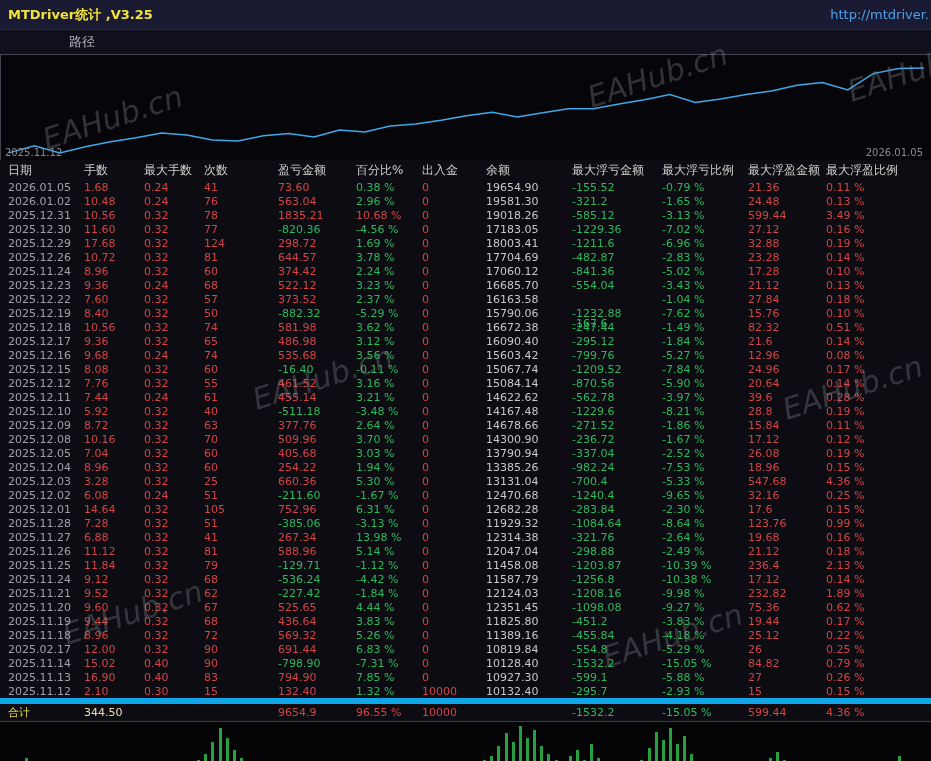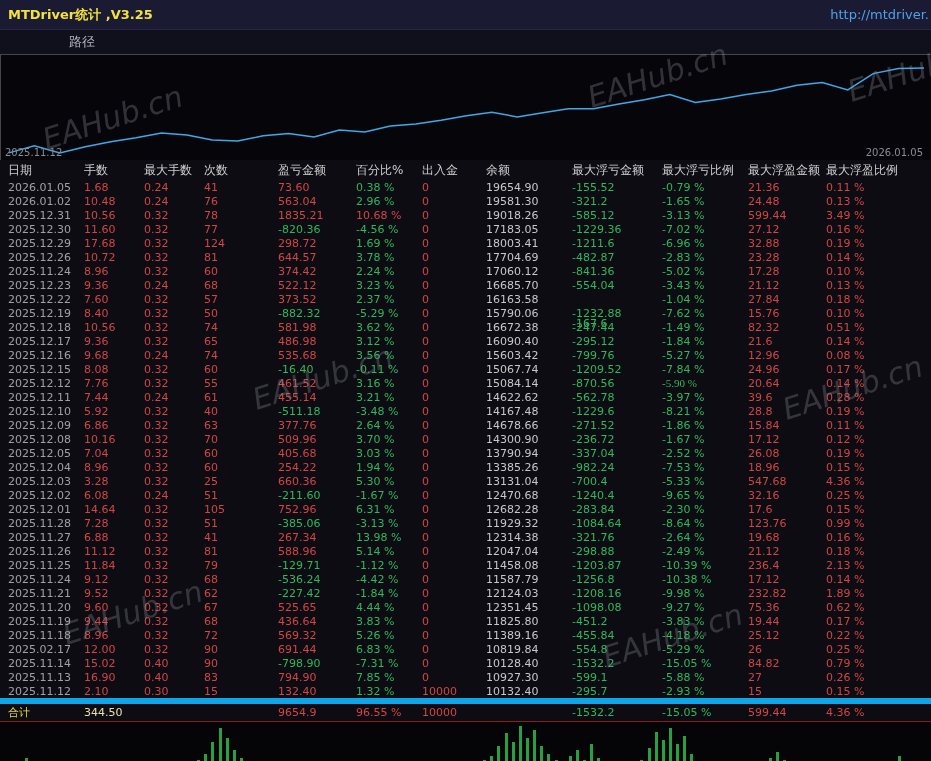--- a/index.html
+++ b/index.html
@@ -274,21 +274,21 @@
         <div class="trow">
           <span class="cell" style="width: 76px; color: rgb(160, 160, 168);">2025.12.12</span>
           <span class="cell" style="width: 60px; color: rgb(210, 69, 69);">7.76</span>
           <span class="cell" style="width: 60px; color: rgb(210, 69, 69);">0.32</span>
           <span class="cell" style="width: 74px; color: rgb(210, 69, 69);">55</span>
           <span class="cell" style="width: 78px; color: rgb(210, 69, 69);">461.52</span>
           <span class="cell" style="width: 66px; color: rgb(46, 184, 92);">3.16 %</span>
           <span class="cell" style="width: 64px; color: rgb(210, 69, 69);">0</span>
           <span class="cell" style="width: 86px; color: rgb(200, 200, 200);">15084.14</span>
           <span class="cell" style="width: 90px; color: rgb(46, 184, 92);">-870.56</span>
-          <span class="cell" style="width: 86px; color: rgb(46, 184, 92); font-family: Liberation Serif, serif;">-5.90 %</span>
+          <span class="cell" style="width: 86px; color: rgb(46, 184, 92);">-5.90 %</span>
           <span class="cell" style="width: 78px; color: rgb(210, 69, 69);">20.64</span>
           <span class="cell" style="width: 80px; color: rgb(210, 69, 69);">0.14 %</span>
         </div>
         <div class="trow">
           <span class="cell" style="width: 76px; color: rgb(160, 160, 168);">2025.12.11</span>
           <span class="cell" style="width: 60px; color: rgb(210, 69, 69);">7.44</span>
           <span class="cell" style="width: 60px; color: rgb(210, 69, 69);">0.24</span>
           <span class="cell" style="width: 74px; color: rgb(210, 69, 69);">61</span>
           <span class="cell" style="width: 78px; color: rgb(210, 69, 69);">455.14</span>
           <span class="cell" style="width: 66px; color: rgb(46, 184, 92);">3.21 %</span>
@@ -308,21 +308,21 @@
           <span class="cell" style="width: 66px; color: rgb(46, 184, 92);">-3.48 %</span>
           <span class="cell" style="width: 64px; color: rgb(210, 69, 69);">0</span>
           <span class="cell" style="width: 86px; color: rgb(200, 200, 200);">14167.48</span>
           <span class="cell" style="width: 90px; color: rgb(46, 184, 92);">-1229.6</span>
           <span class="cell" style="width: 86px; color: rgb(46, 184, 92);">-8.21 %</span>
           <span class="cell" style="width: 78px; color: rgb(210, 69, 69);">28.8</span>
           <span class="cell" style="width: 80px; color: rgb(210, 69, 69);">0.19 %</span>
         </div>
         <div class="trow">
           <span class="cell" style="width: 76px; color: rgb(160, 160, 168);">2025.12.09</span>
-          <span class="cell" style="width: 60px; color: rgb(210, 69, 69);">6.86</span>
+          <span class="cell" style="width: 60px; color: rgb(210, 69, 69);">8.72</span>
           <span class="cell" style="width: 60px; color: rgb(210, 69, 69);">0.32</span>
           <span class="cell" style="width: 74px; color: rgb(210, 69, 69);">63</span>
           <span class="cell" style="width: 78px; color: rgb(210, 69, 69);">377.76</span>
           <span class="cell" style="width: 66px; color: rgb(46, 184, 92);">2.64 %</span>
           <span class="cell" style="width: 64px; color: rgb(210, 69, 69);">0</span>
           <span class="cell" style="width: 86px; color: rgb(200, 200, 200);">14678.66</span>
           <span class="cell" style="width: 90px; color: rgb(46, 184, 92);">-271.52</span>
           <span class="cell" style="width: 86px; color: rgb(46, 184, 92);">-1.86 %</span>
           <span class="cell" style="width: 78px; color: rgb(210, 69, 69);">15.84</span>
           <span class="cell" style="width: 80px; color: rgb(210, 69, 69);">0.11 %</span>

